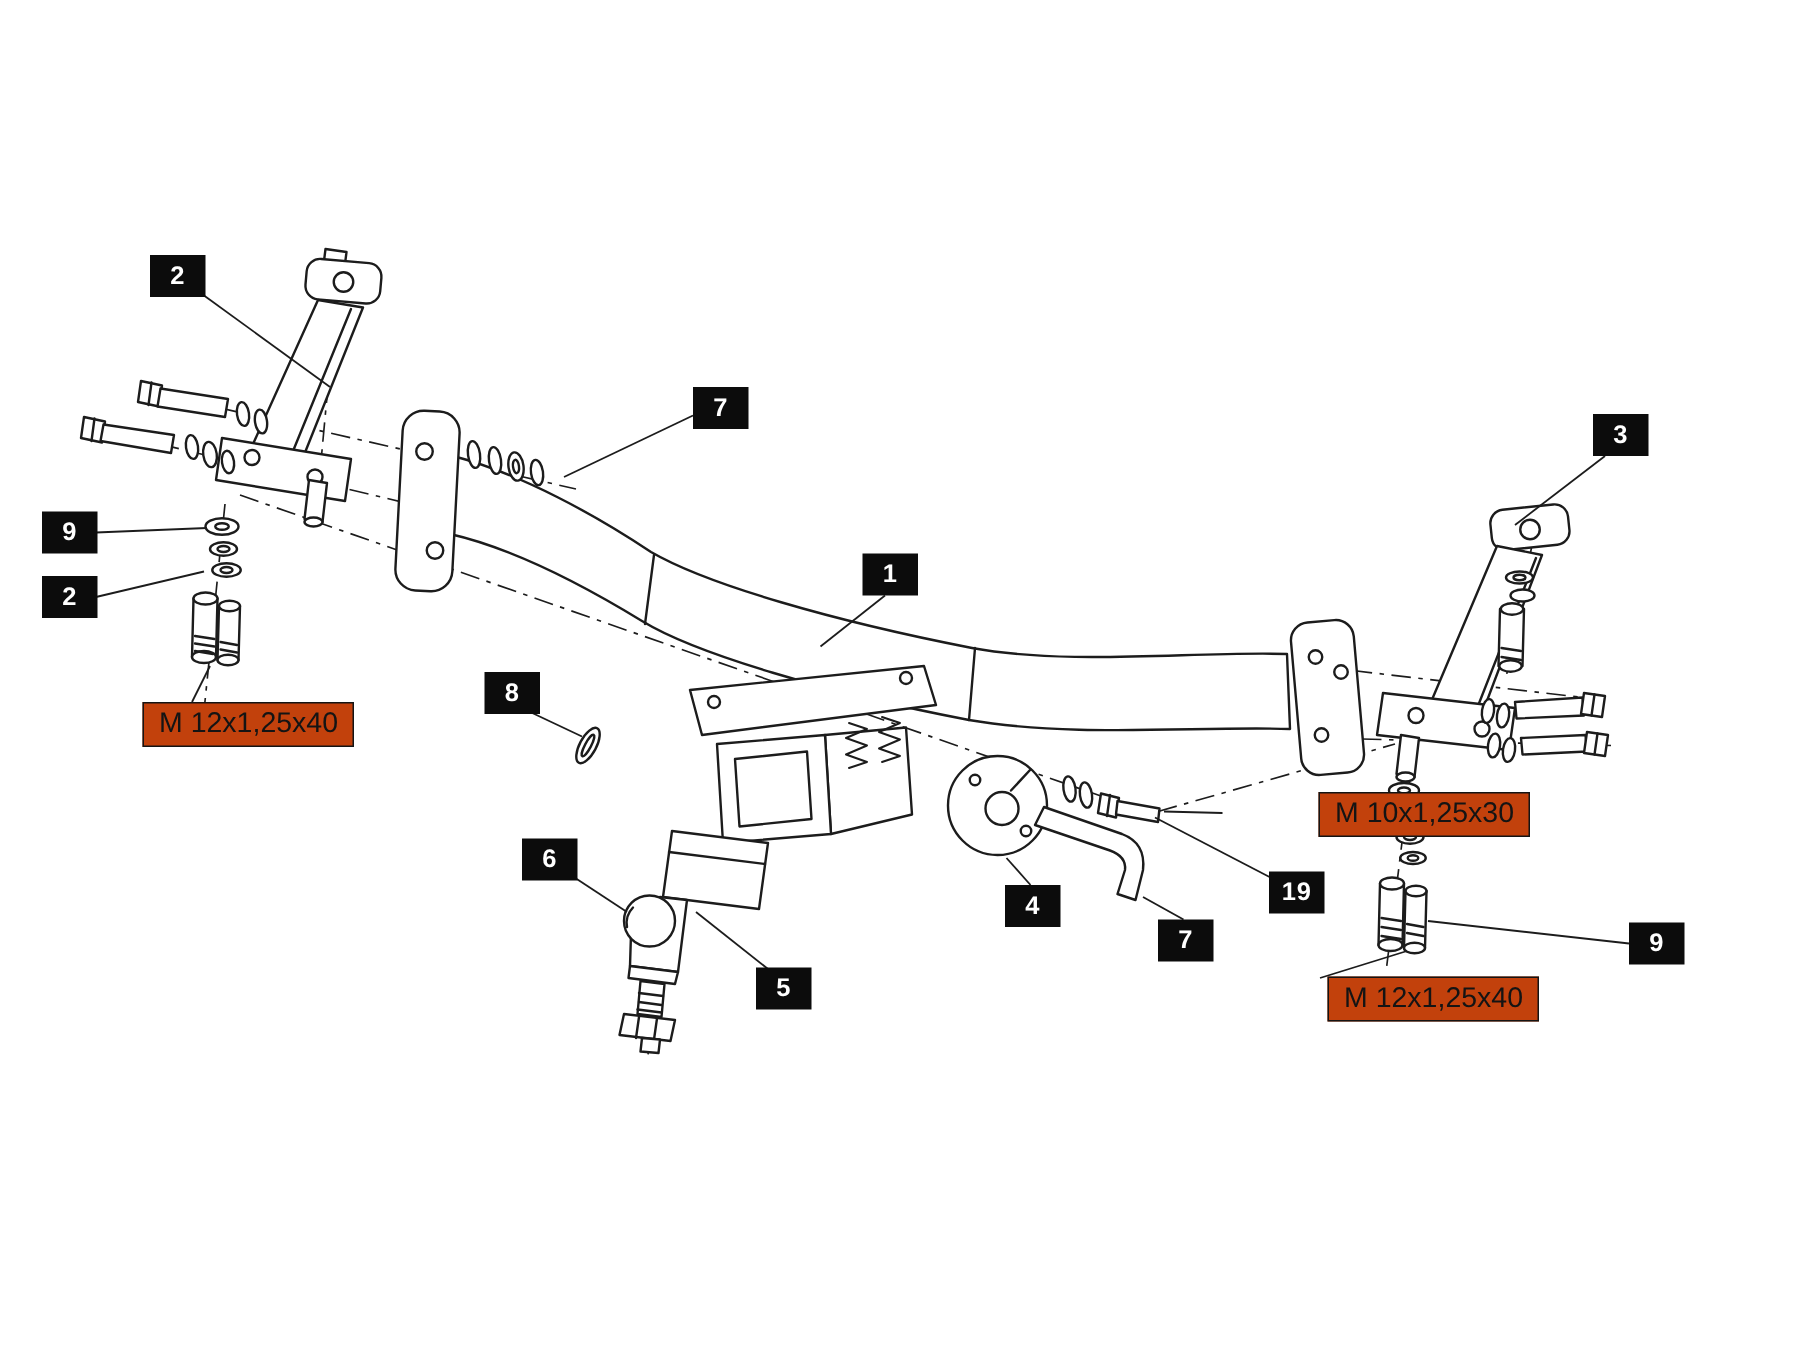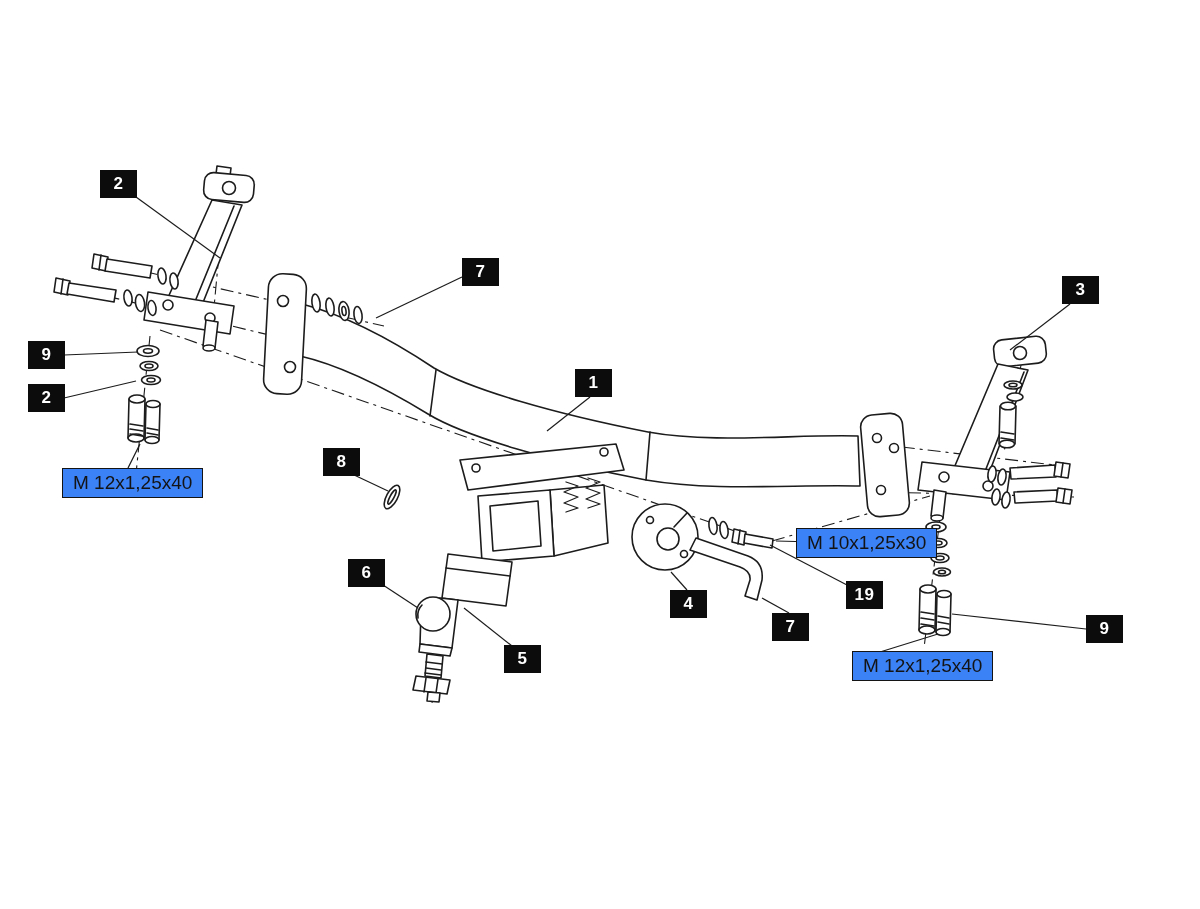--- a/index.html
+++ b/index.html
@@ -12,24 +12,24 @@
   .stage { position:relative; width:1200px; height:909px; background:#ffffff; overflow:hidden; }
   .stage svg { position:absolute; left:0; top:0; }
   .callout {
     position:absolute; width:37px; height:28px;
     background:#0c0c0c; color:#ffffff;
     font-size:17px; font-weight:bold;
     display:flex; align-items:center; justify-content:center;
     letter-spacing:.5px;
   }
   .spec {
-    position:absolute; background:#3b82f6; color:#141414;
+    position:absolute; background:#c2410c; color:#141414;
     border:1.6px solid #141414;
     font-size:19px; line-height:23px;
-    padding:2px 10px 3px 10px; white-space:nowrap;
+    padding:2px 10px 3px 10px; white-space:nowrap;margin-left:33px;
   }
 </style>
 </head>
 <body>
 
 <div class="stage">
 
   <svg width="1200" height="909" viewBox="0 0 1200 909">
 
     <g stroke="#1c1c1c" stroke-width="1.1" fill="none" stroke-dasharray="13 5 3 5">
@@ -266,16 +266,16 @@
   <div class="callout" style="left:348px; top:559px">6</div>
   <div class="callout" style="left:772px; top:613px">7</div>
   <div class="callout" style="left:323px; top:448px">8</div>
   <div class="callout" style="left:1086px; top:615px">9</div>
   <div class="callout" style="left:846px; top:581px">19</div>
   <div class="callout" style="left:462px; top:258px">7</div>
   <div class="callout" style="left:28px; top:341px">9</div>
   <div class="callout" style="left:28px; top:384px">2</div>
 
   <div class="spec" style="left:62px; top:468px">M 12x1,25x40</div>
-  <div class="spec" style="left:796px; top:528px">M 10x1,25x30</div>
+  <div class="spec" style="left:846px; top:528px">M 10x1,25x30</div>
   <div class="spec" style="left:852px; top:651px">M 12x1,25x40</div>
 
 </div>
 
 </body></html>

